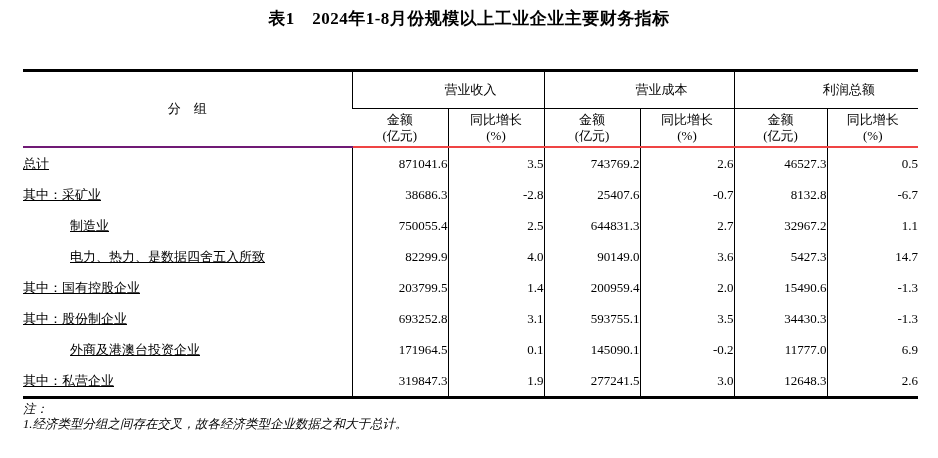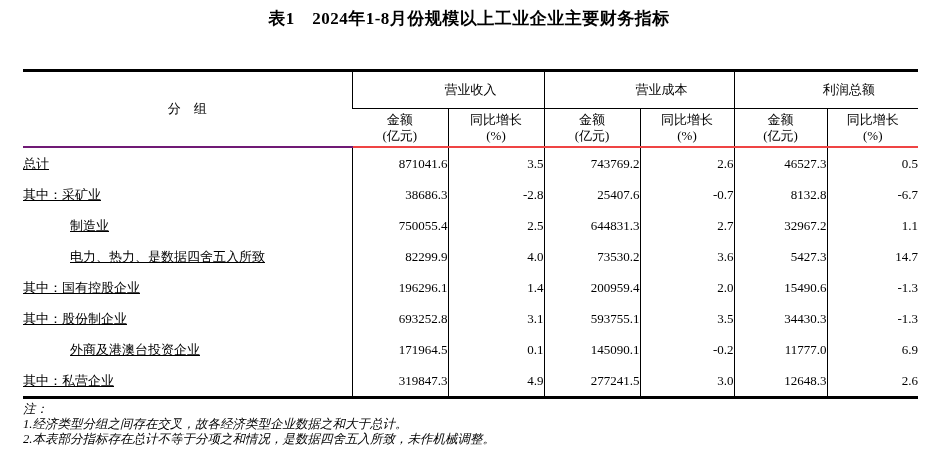--- a/index.html
+++ b/index.html
@@ -163,28 +163,28 @@
         <td class="num">2.5</td>
         <td class="num">644831.3</td>
         <td class="num">2.7</td>
         <td class="num">32967.2</td>
         <td class="num">1.1</td>
       </tr>
       <tr class="indent">
         <td class="lbl">电力、热力、是数据四舍五入所致</td>
         <td class="num">82299.9</td>
         <td class="num">4.0</td>
-        <td class="num">73530.2</td>
+        <td class="num">90149.0</td>
         <td class="num">3.6</td>
         <td class="num">5427.3</td>
         <td class="num">14.7</td>
       </tr>
       <tr>
         <td class="lbl">其中：国有控股企业</td>
-        <td class="num">196296.1</td>
+        <td class="num">203799.5</td>
         <td class="num">1.4</td>
         <td class="num">200959.4</td>
         <td class="num">2.0</td>
         <td class="num">15490.6</td>
         <td class="num">-1.3</td>
       </tr>
       <tr>
         <td class="lbl">其中：股份制企业</td>
         <td class="num">693252.8</td>
         <td class="num">3.1</td>
@@ -198,28 +198,27 @@
         <td class="num">171964.5</td>
         <td class="num">0.1</td>
         <td class="num">145090.1</td>
         <td class="num">-0.2</td>
         <td class="num">11777.0</td>
         <td class="num">6.9</td>
       </tr>
       <tr>
         <td class="lbl">其中：私营企业</td>
         <td class="num">319847.3</td>
-        <td class="num">4.9</td>
+        <td class="num">1.9</td>
         <td class="num">277241.5</td>
         <td class="num">3.0</td>
         <td class="num">12648.3</td>
         <td class="num">2.6</td>
       </tr>
     </tbody>
   </table>
 
   <div class="notes">
     <div>注：</div>
     <div>1.经济类型分组之间存在交叉，故各经济类型企业数据之和大于总计。</div>
-    <div>2.本表部分指标存在总计不等于分项之和情况，是数据四舍五入所致，未作机械调整。</div>
   </div>
 
 </div>
 
 </body></html>

